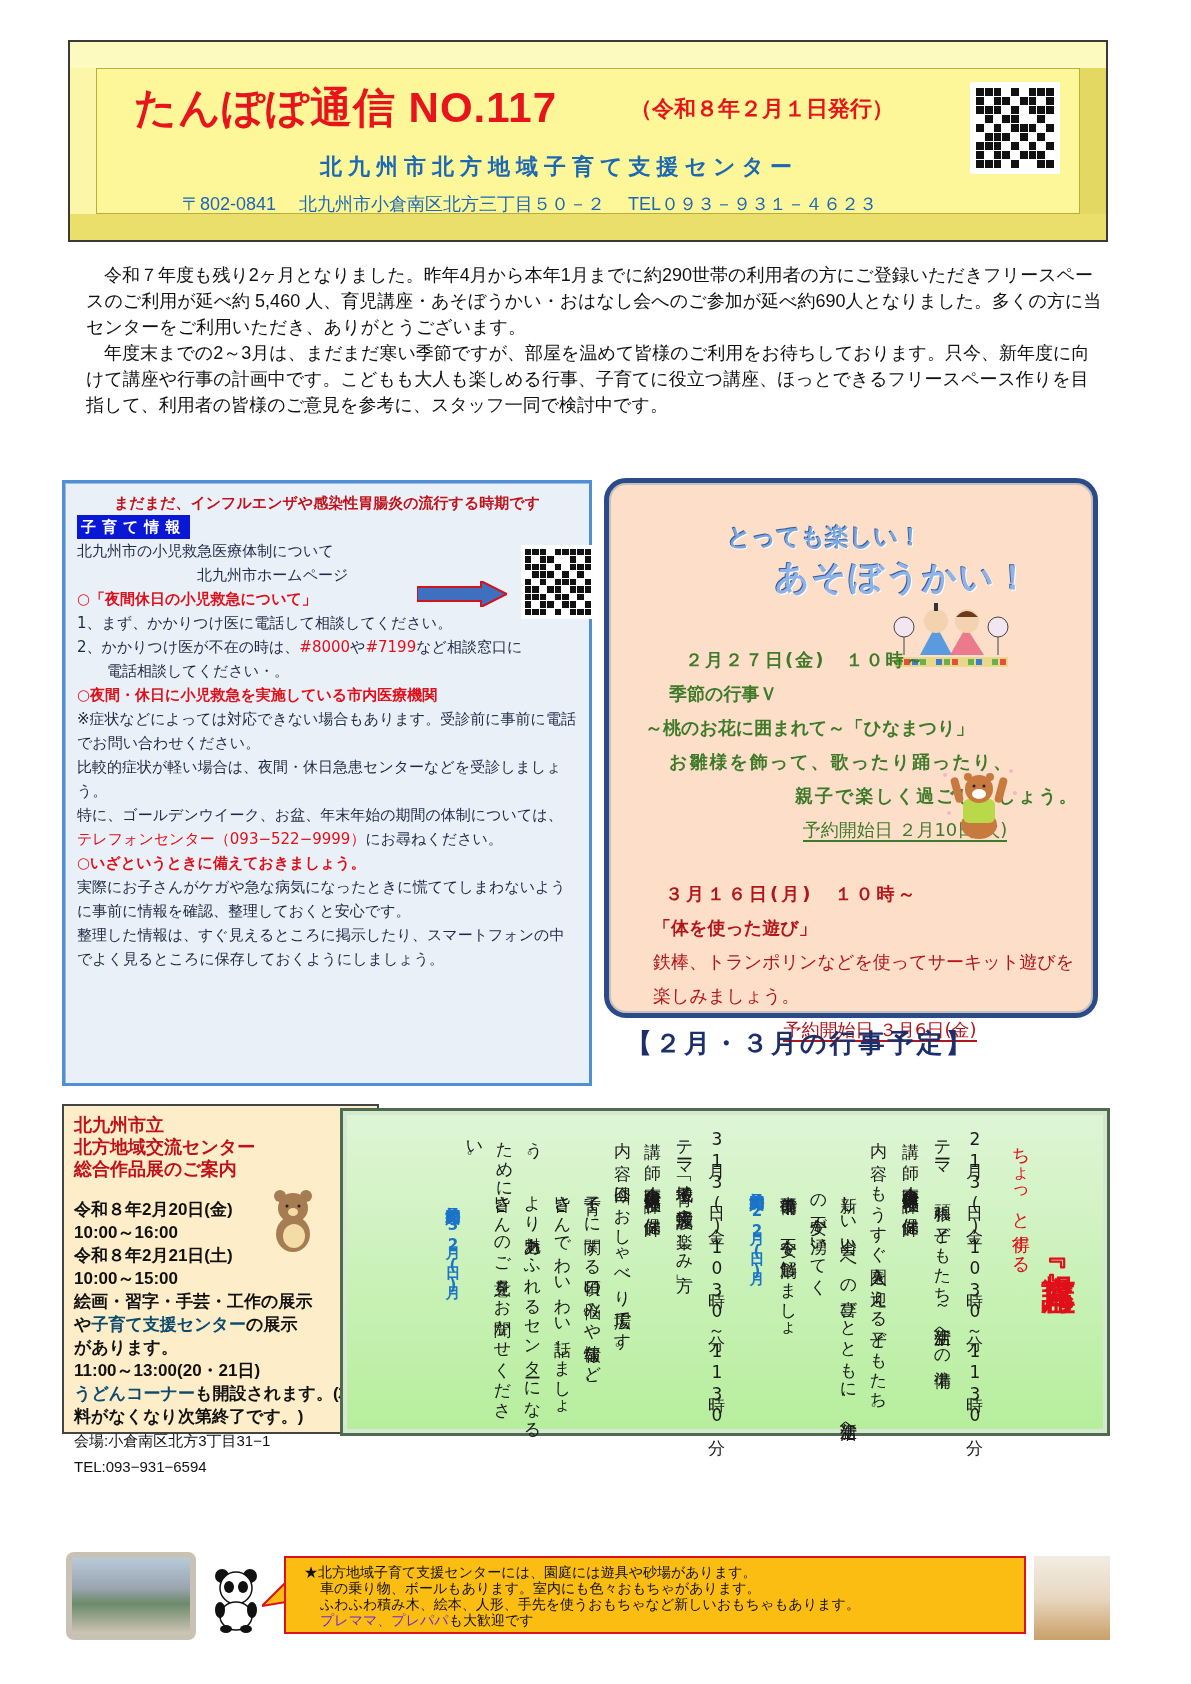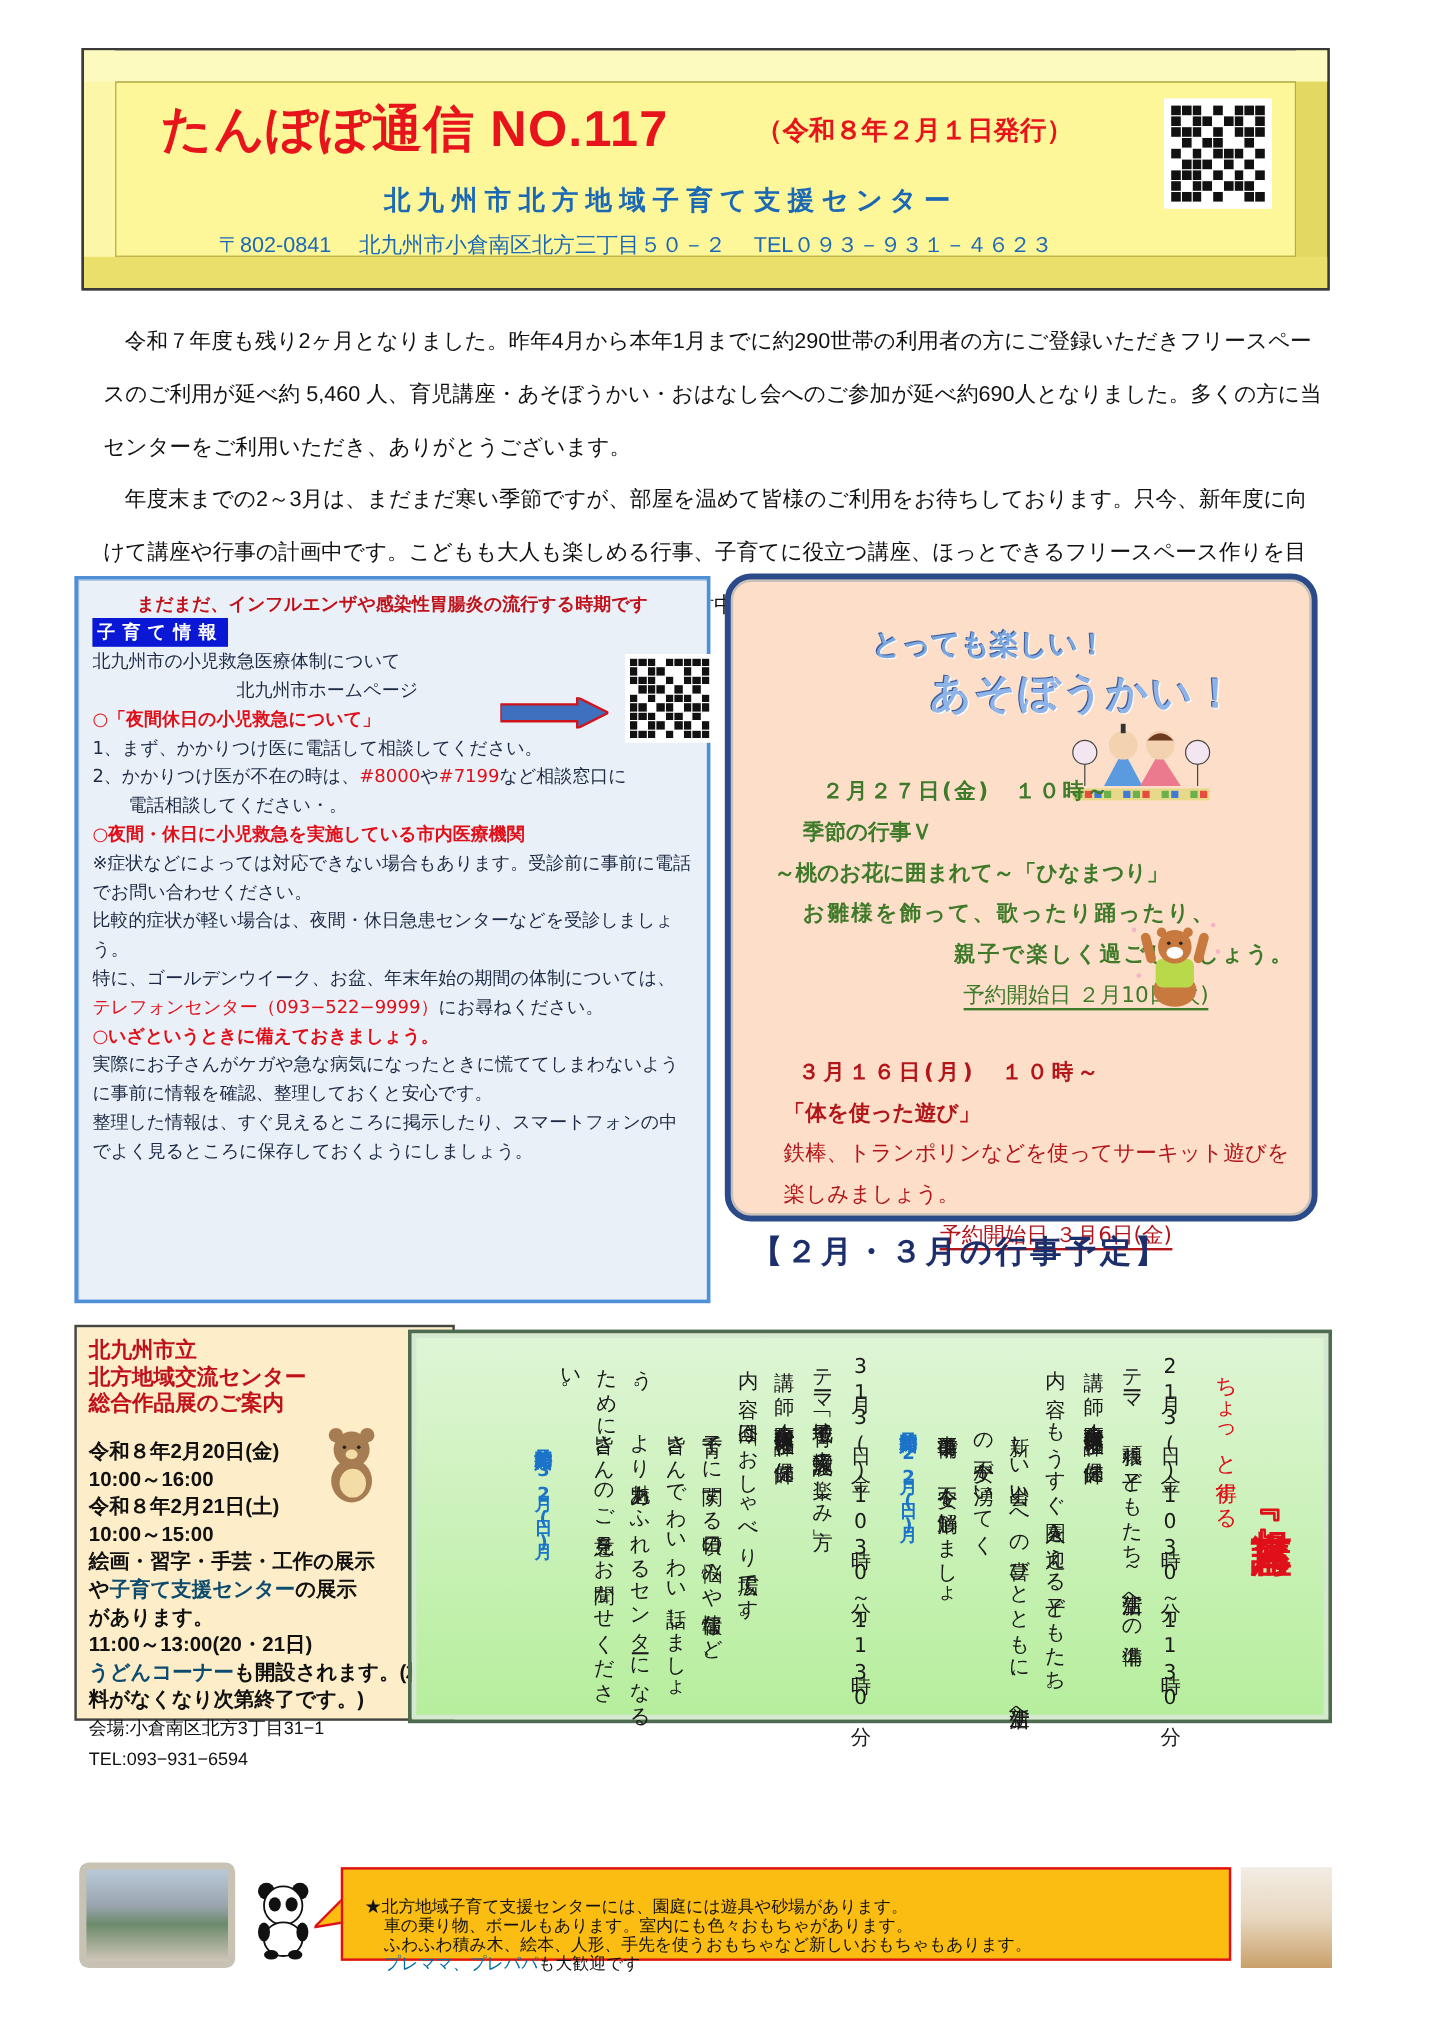--- a/index.html
+++ b/index.html
@@ -43,21 +43,21 @@
     position: absolute; background: #fff; padding: 6px;
     display: grid; grid-template-columns: repeat(9, 1fr); gap: 1px;
   }
   .qr span { background: #111; }
   .qr span.w { background: #fff; }
   .qr-top { left: 970px; top: 82px; width: 90px; height: 92px; }
 
   
   .intro {
     position: absolute; left: 86px; top: 262px; width: 1020px; font-size: 18px;
-    line-height: 44px; color: #111; font-family: "Liberation Sans", sans-serif;
+    line-height: 26px; color: #111; font-family: "Liberation Sans", sans-serif;
   }
   .intro p { text-indent: 1em; }
 
   
   .info-box {
     position: absolute; left: 62px; top: 480px; width: 530px; height: 606px;
     background: #eaf0f8; border: 3px solid #4f8fd6; box-shadow: 1px 1px 0 #9bbbe0 inset;
     padding: 8px 12px; font-size: 15px; line-height: 24px; color: #1d2a44;
   }
   .info-box .alert { color: #c0121a; font-weight: bold; text-align: center; font-size: 15px; }
@@ -137,24 +137,24 @@
 
   
   .photo-left {
     position: absolute; left: 66px; top: 1552px; width: 130px; height: 88px;
     border-radius: 8px; background: #c8c2b4; padding: 6px;
   }
   .photo-left .img { width: 100%; height: 100%; background: linear-gradient(180deg,#b8c9d8 0%,#9aa4ae 40%,#6b8b6b 60%,#cfc5b8 100%); }
   .panda { position: absolute; left: 212px; top: 1566px; width: 48px; height: 68px; }
   .bubble {
     position: absolute; left: 284px; top: 1556px; width: 742px; height: 78px;
-    background: #fcbd12; border: 2px solid #e0101a; padding: 22px 18px;
+    background: #fcbd12; border: 2px solid #e0101a; padding: 6px 18px;
     font-size: 14px; line-height: 16px; color: #111; font-family: "Liberation Sans", sans-serif;
   }
-  .bubble .red { color: #0369a1; }
+  .bubble .red { color: #6d28d9; }
   .bubble-tail { position: absolute; left: 262px; top: 1582px; width: 24px; height: 34px; }
   .photo-right {
     position: absolute; left: 1034px; top: 1556px; width: 76px; height: 84px;
     background: linear-gradient(180deg,#f2ede4 0%,#e8d7c0 50%,#c9a06a 100%);
   }
 </style>
 </head>
 <body>
 
 <div class="banner">

